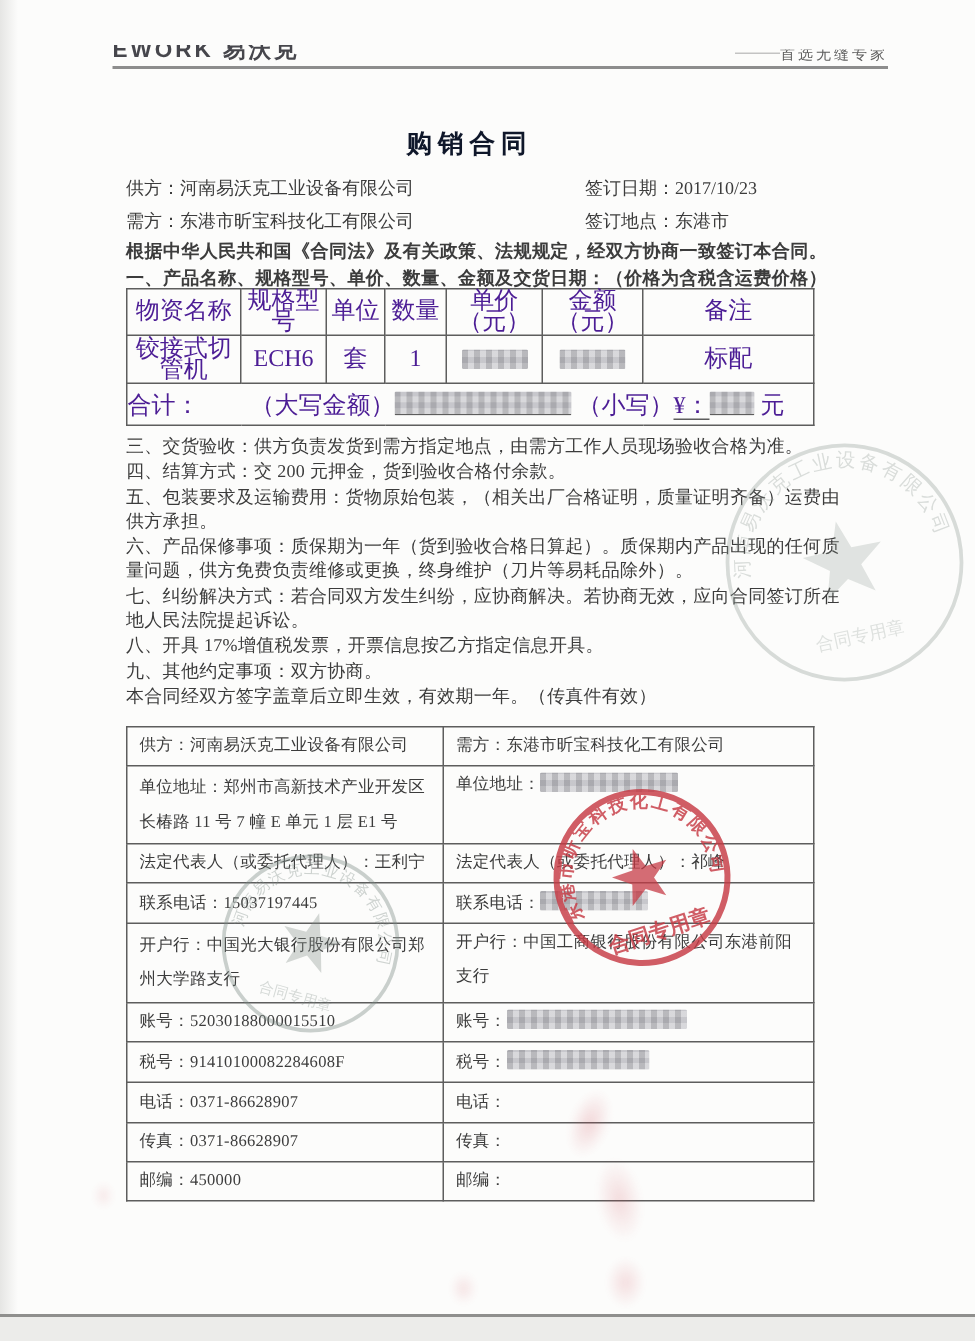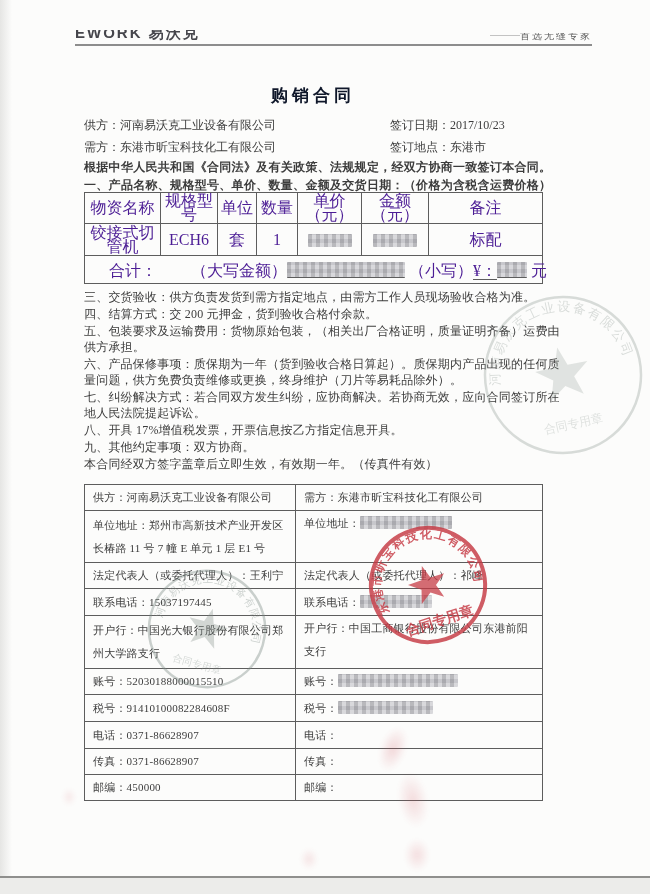--- a/index.html
+++ b/index.html
@@ -36,21 +36,21 @@
   .meta-right{position:absolute;left:306px;top:0;}
   .preamble,.clause-one{line-height:18px;letter-spacing:.3px;font-weight:bold;}
   
   .ptable{position:absolute;left:84px;top:192px;width:458px;border-collapse:collapse;
     font-size:16px;color:#4c1d95;table-layout:fixed;}
   .ptable td,.ptable th{border:1px solid #5d5d5d;text-align:center;padding:1px 2px;
     font-weight:normal;line-height:14px;}
   .ptable .hrow{height:31px;}
   .ptable .drow{height:32px;}
   .ptable .trow{height:28px;}
-  .ptable .total-cell{text-align:left;padding-left:24px;white-space:nowrap;}
+  .ptable .total-cell{text-align:left;padding-left:0;white-space:nowrap;}
   .sp-gap{display:inline-block;width:34px;}
   .underlined{border-bottom:1px solid #5d5d5d;}
   
   .clauses{position:absolute;left:84px;top:289px;width:481px;font-size:12px;
     line-height:16px;letter-spacing:.2px;}
   .clauses p{margin:0 0 1px 0;}
   
   .parties{position:absolute;left:84px;top:484px;width:458px;border-collapse:collapse;
     font-size:11px;table-layout:fixed;}
   .parties td{border:1px solid #5d5d5d;padding:1px 8px;line-height:23px;vertical-align:middle;

